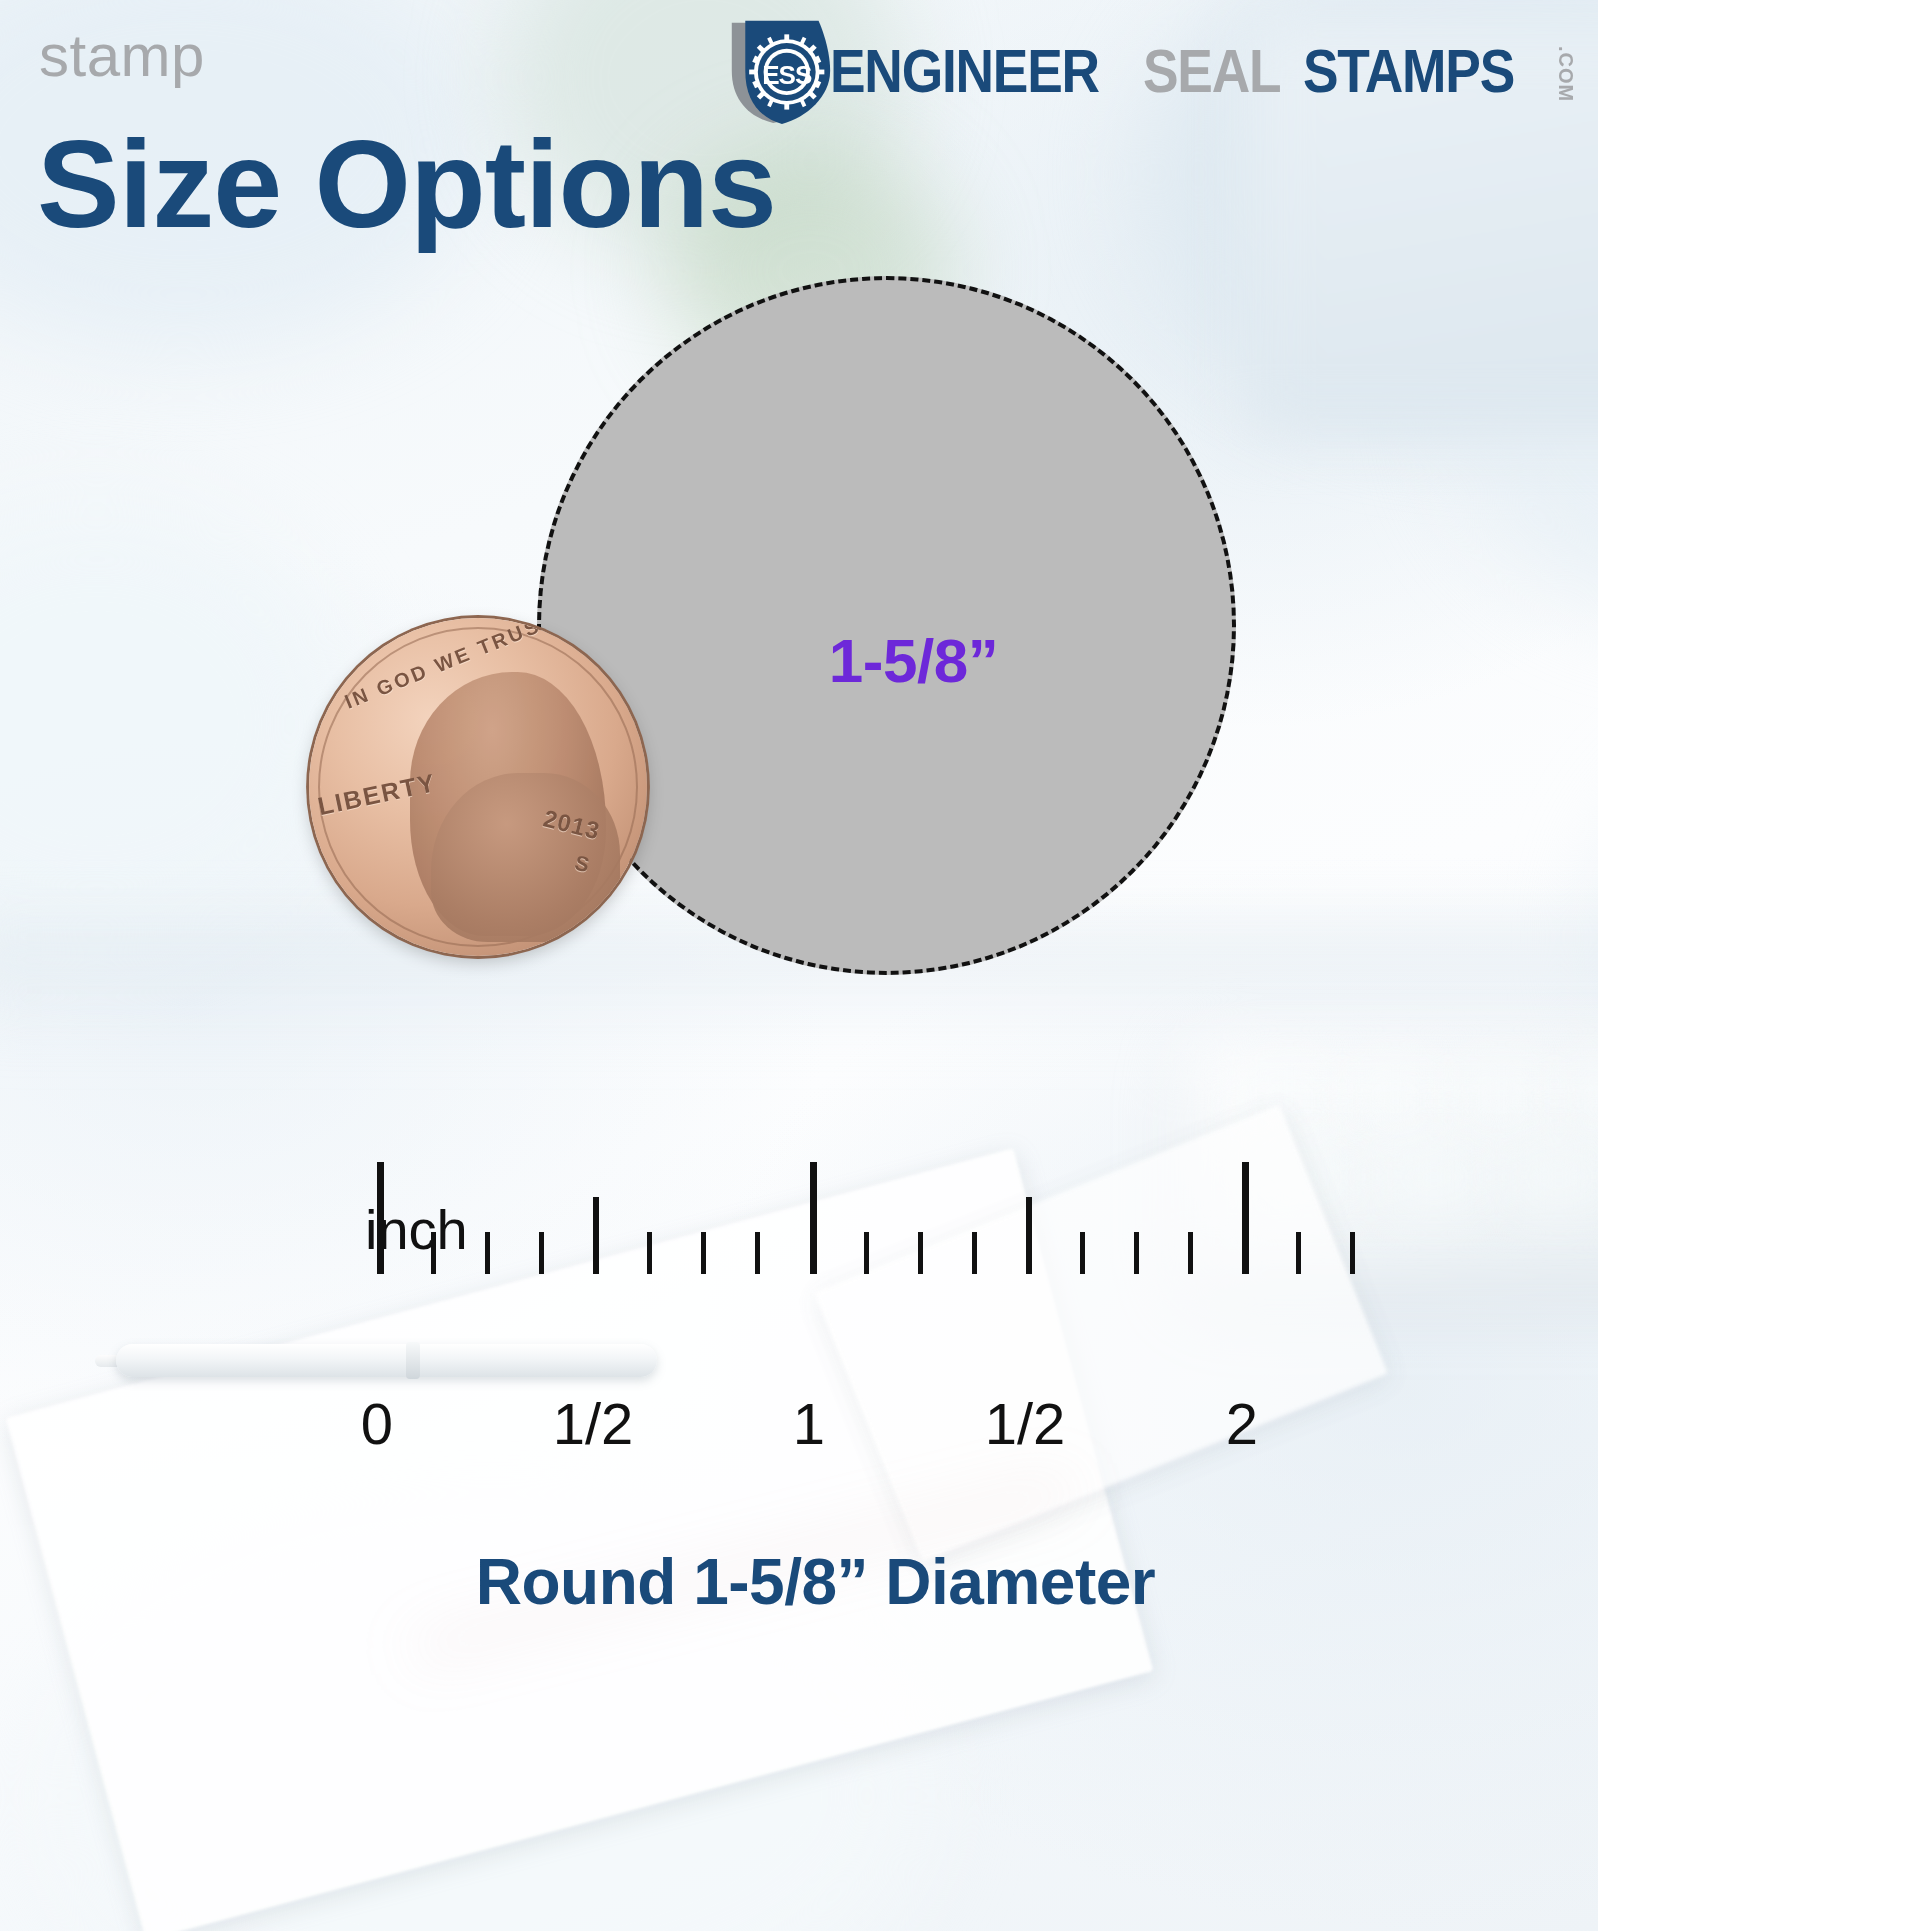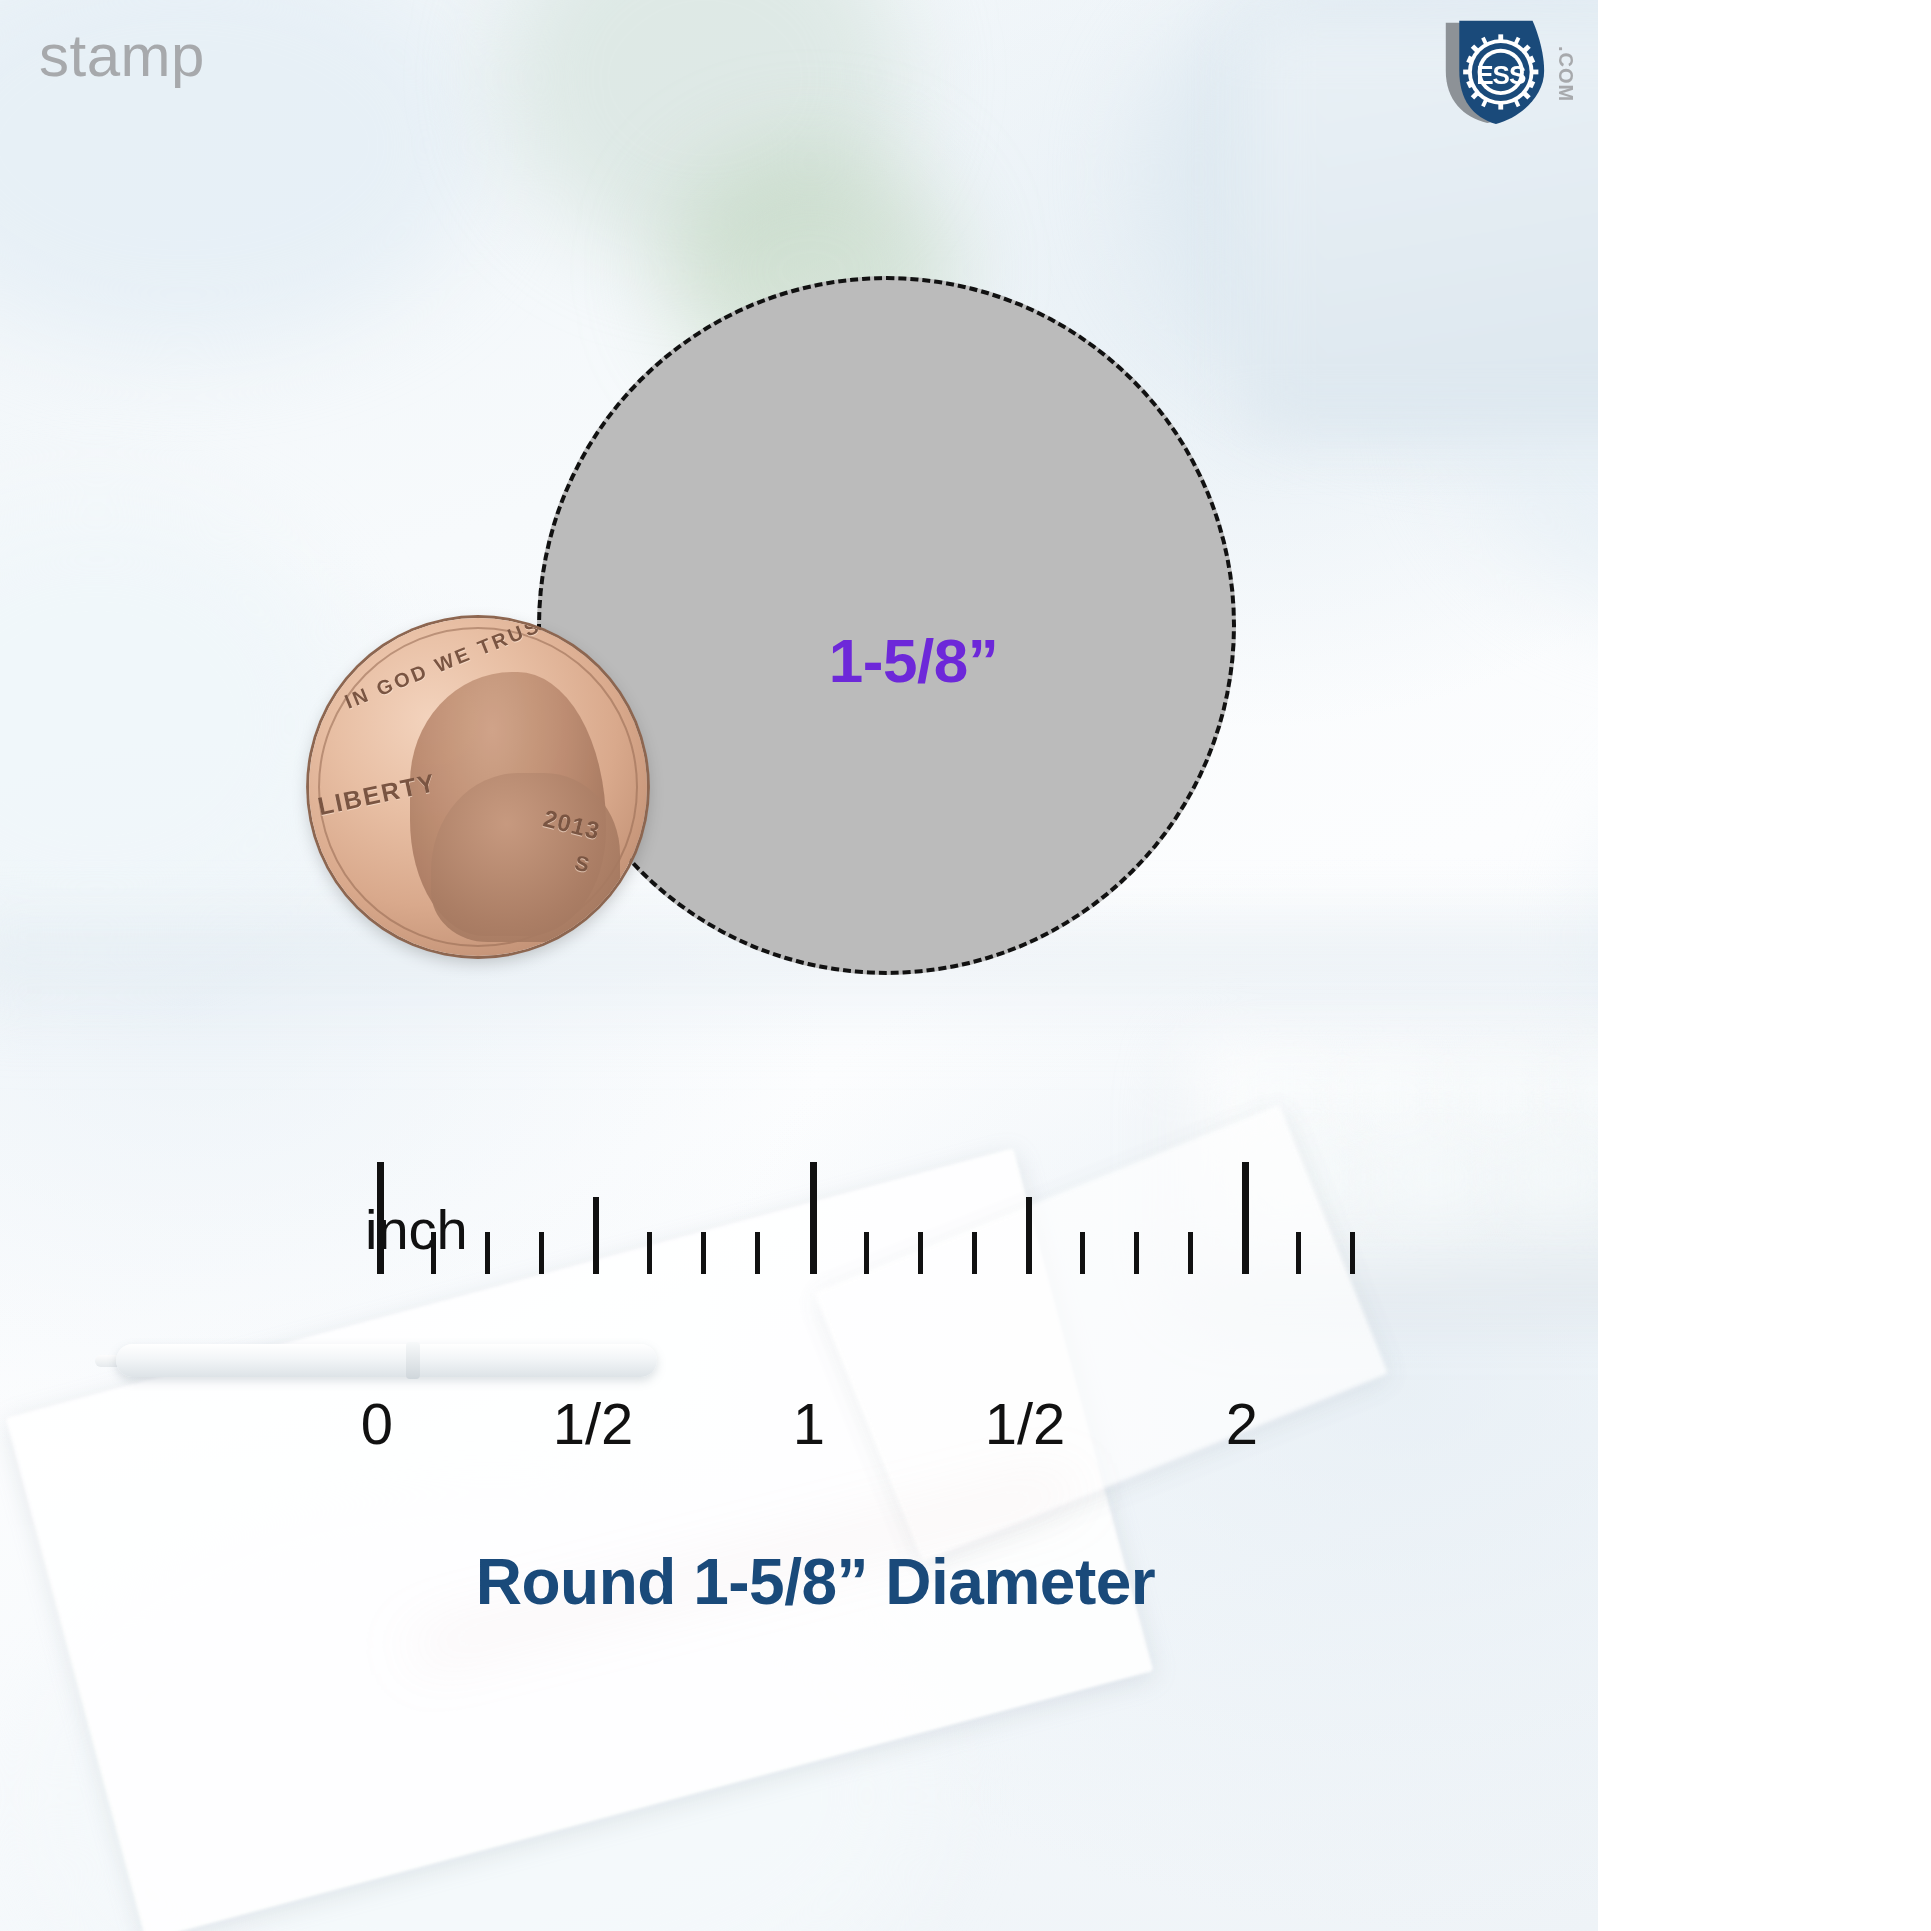--- a/index.html
+++ b/index.html
@@ -178,20 +178,21 @@
 
     <div class="soft" style="left:1699px;top:763px;width:290px;height:21px;border-radius:11.6px;background:linear-gradient(90deg,#ffffff,#dde6ec);transform:rotate(-28deg);"></div>
     <div class="soft" style="left:1641px;top:850px;width:309px;height:17.4px;border-radius:9.7px;background:linear-gradient(90deg,#ffffff,#e4ecf1);transform:rotate(-22deg);"></div>
 
     <div class="paper" style="left:58px;top:1274px;width:1043px;height:541px;transform:rotate(-15deg);border-radius:3.9px;filter:blur(1.4px);"></div>
     <div class="paper" style="left:850px;top:1188px;width:502px;height:290px;transform:rotate(-22deg);border-radius:3.9px;filter:blur(1.9px);opacity:.8;"></div>
     <div class="soft" style="left:406px;top:1564px;width:676px;height:9.7px;background:rgba(210,170,170,.35);transform:rotate(-14deg);"></div>
   </div>
 
   <div class="kicker">stamp</div>
+  <div class="title">Size Options</div>
 
   <div class="logo">
     <div class="logo-badge">
       <svg viewBox="0 0 112 116" width="108" height="112" aria-hidden="true">
         <path d="M6 8 H92 C92 8 106 34 106 58 C106 84 80 106 49 112 C24 106 6 88 6 58 Z" fill="#8d9297"></path>
         <path d="M20 6 H96 C96 6 108 32 108 58 C108 84 84 106 58 113 C34 106 20 88 20 58 Z" fill="#1a4a7a"></path>
         <g fill="#ffffff">
           <circle cx="63" cy="59" r="34" fill="#ffffff"></circle>
           <circle cx="63" cy="59" r="30" fill="#1a4a7a"></circle>
           <circle cx="63" cy="59" r="24" fill="#ffffff"></circle>
@@ -211,20 +212,25 @@
           <rect x="44" y="88" width="4" height="7" transform="rotate(25 46 91.5)"></rect>
           <rect x="78" y="88" width="4" height="7" transform="rotate(-25 80 91.5)"></rect>
           <rect x="27" y="44" width="7" height="4" transform="rotate(-65 30.5 46)"></rect>
           <rect x="92" y="44" width="7" height="4" transform="rotate(65 95.5 46)"></rect>
           <rect x="27" y="70" width="7" height="4" transform="rotate(65 30.5 72)"></rect>
           <rect x="92" y="70" width="7" height="4" transform="rotate(-65 95.5 72)"></rect>
         </g>
         <text x="63" y="71" text-anchor="middle" font-family="Liberation Sans, sans-serif" font-size="27" font-weight="bold" fill="#ffffff" letter-spacing="-1">ESS</text>
       </svg>
     </div>
+    <div class="logo-word">
+      <span class="lw navy">ENGINEER</span>
+      <span class="lw gray">SEAL</span>
+      <span class="lw navy">STAMPS</span>
+    </div>
     <div class="logo-dotcom">.COM</div>
   </div>
 
   <div class="stamp-circle">
     <div class="stamp-label">
       <div>1-5/8”</div>
     </div>
   </div>
 
   <div class="penny">

